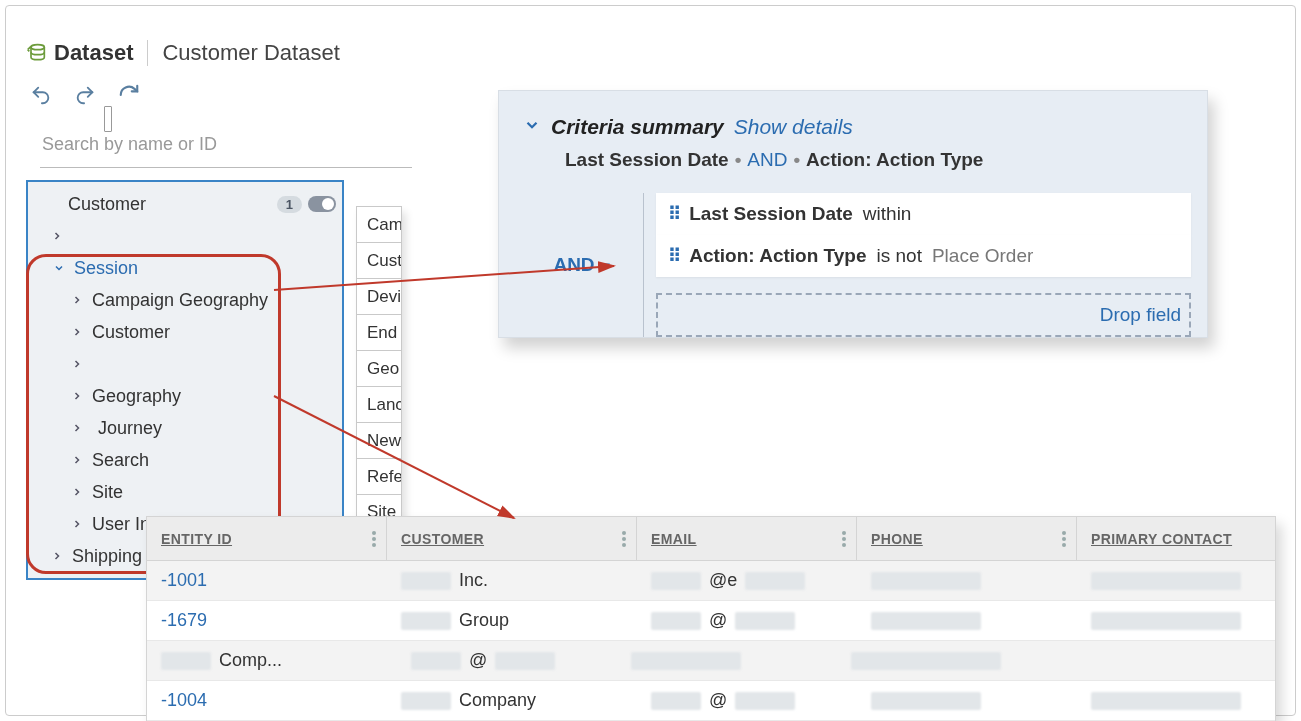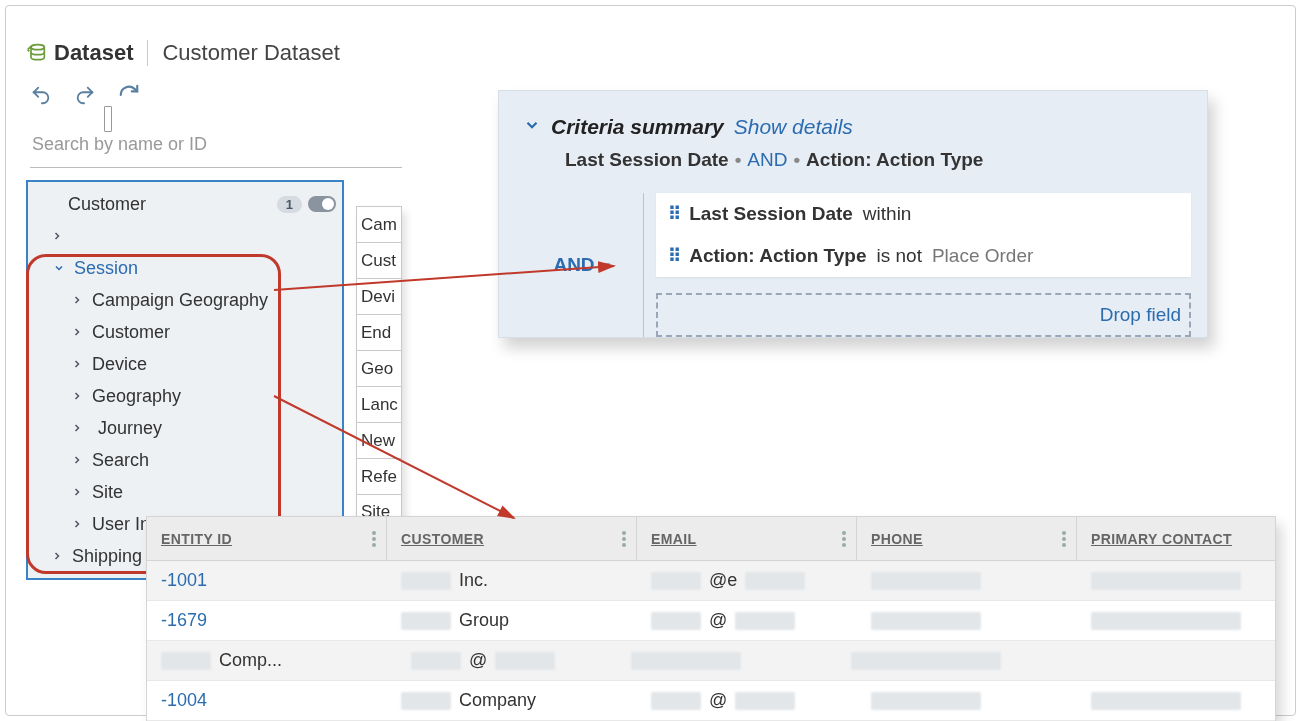--- a/index.html
+++ b/index.html
@@ -11,38 +11,38 @@
   .panel-header { display: flex; align-items: center; gap: 8px; padding: 6px 0 10px 0; }
   .db-icon { width: 20px; height: 20px; color: #6c9b3b; display: flex; align-items: center; }
   .panel-header .bold { font-weight: 700; font-size: 22px; color: #333; }
   .panel-header .divider { width: 1px; height: 26px; background: #ccc; margin: 0 6px; }
   .panel-header .title { font-size: 22px; color: #444; font-weight: 400; }
 
   .toolbar { display: flex; gap: 22px; padding: 8px 4px 16px 4px; }
   .toolbar svg { width: 22px; height: 22px; color: #5a7fa0; stroke: #5a7fa0; }
 
   .search-row { width: 380px; padding: 0 4px; position: relative;}
-  .search-input { width: 100%; font-size: 18px; color: #888; border: none; border-bottom: 1px solid #bbb; padding: 8px 2px 12px 2px; background: transparent; outline: none; }
+  .search-input { width: 100%; font-size: 18px; color: #888; border: none; border-bottom: 1px solid #bbb; padding: 8px 2px 12px 2px; background: transparent; outline: none; margin-left: 10px; }
   .search-input::placeholder { color: #999; }
   .cursor-bar { position: absolute; left: 78px; top: -20px; height: 26px; width: 8px; border: 1px solid #999; border-radius: 1px; }
 
   .tree-wrap { margin-top: 12px; border: 2px solid #3a84c6; background: #eef1f4; width: 318px; padding: 6px 0; }
 
   .tree-row { display: flex; align-items: center; height: 32px; font-size: 18px; color: #333; }
   .tree-row .chev { width: 14px; height: 14px; display: inline-flex; align-items: center; justify-content: center; color: #556; flex-shrink: 0; }
   .tree-row .label { flex: 1; }
   .badge { background: #d5dbe0; color: #4b5563; font-weight: 600; border-radius: 10px; padding: 1px 9px; font-size: 13px; margin-right: 6px; }
   .toggle-pill { width: 28px; height: 16px; background: #8a93a0; border-radius: 8px; position: relative; display: inline-block; margin-right: 6px; }
   .toggle-pill::after { content: ""; position: absolute; right: 2px; top: 2px; width: 12px; height: 12px; background: #fff; border-radius: 50%; }
 
   .session-outline { position: absolute; border: 3px solid #c0392b; border-radius: 20px; left: 20px; top: 248px; width: 255px; height: 320px; pointer-events: none; }
 
   
   .col-list { position: absolute; left: 350px; top: 200px; display: flex; flex-direction: column; gap: 0; }
-  .col-item { border: 1px solid #c9c9c9; border-bottom: none; background: #fff; height: 36px; padding: 0 4px; display: flex; align-items: center; font-size: 17px; color: #333; width: 46px; overflow: hidden; white-space: nowrap; }
+  .col-item { border: 1px solid #c9c9c9; border-bottom: none; background: #fff; height: 36px; padding: 0 10px; display: flex; align-items: center; font-size: 17px; color: #333; width: 46px; overflow: hidden; white-space: nowrap; }
   .col-item:last-child { border-bottom: 1px solid #c9c9c9; }
   .col-list-shadow { box-shadow: 4px 6px 8px rgba(0,0,0,.12); }
 
   
   .criteria-card { position: absolute; left: 492px; top: 84px; width: 710px; background: #e7edf4; border: 1px solid #d8dee5; box-shadow: 6px 10px 14px rgba(0,0,0,.18); padding: 24px 0 0 24px; }
   .criteria-head { display: flex; align-items: center; gap: 10px; font-size: 21px; font-style: italic; }
   .criteria-head .chev { color: #2b6cb0; }
   .criteria-head .title { font-weight: 700; color: #222; }
   .criteria-head .link { color: #2b6cb0; font-weight: 400; }
   .criteria-sub { margin: 10px 0 0 42px; font-size: 19px; color: #333; font-weight: 600; display: flex; gap: 6px; align-items: center; }
@@ -157,21 +157,20 @@
               </svg>
             </span>
             <span class="label" style="margin-left:8px">Customer</span>
           </div>
           <div class="tree-row" style="padding-left: 42px;">
             <span class="chev">
               <svg width="12" height="12" viewBox="0 0 24 24" fill="none" stroke="#556" stroke-width="3">
                 <path d="M9 6l6 6-6 6"></path>
               </svg>
             </span>
-            <span class="label" style="margin-left:8px">Device</span>
           </div>
           <div class="tree-row" style="padding-left: 42px;">
             <span class="chev">
               <svg width="12" height="12" viewBox="0 0 24 24" fill="none" stroke="#556" stroke-width="3">
                 <path d="M9 6l6 6-6 6"></path>
               </svg>
             </span>
             <span class="label" style="margin-left:8px">Geography</span>
           </div>
           <div class="tree-row" style="padding-left: 42px;">

